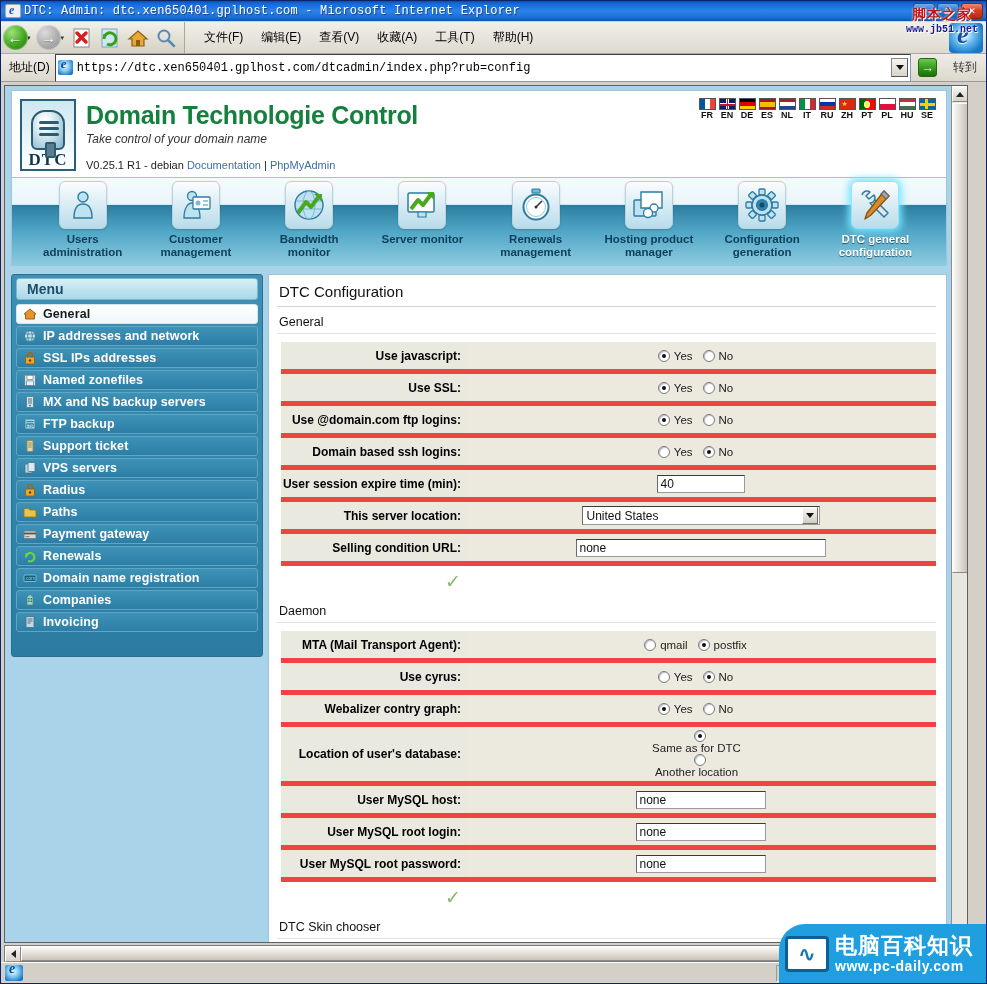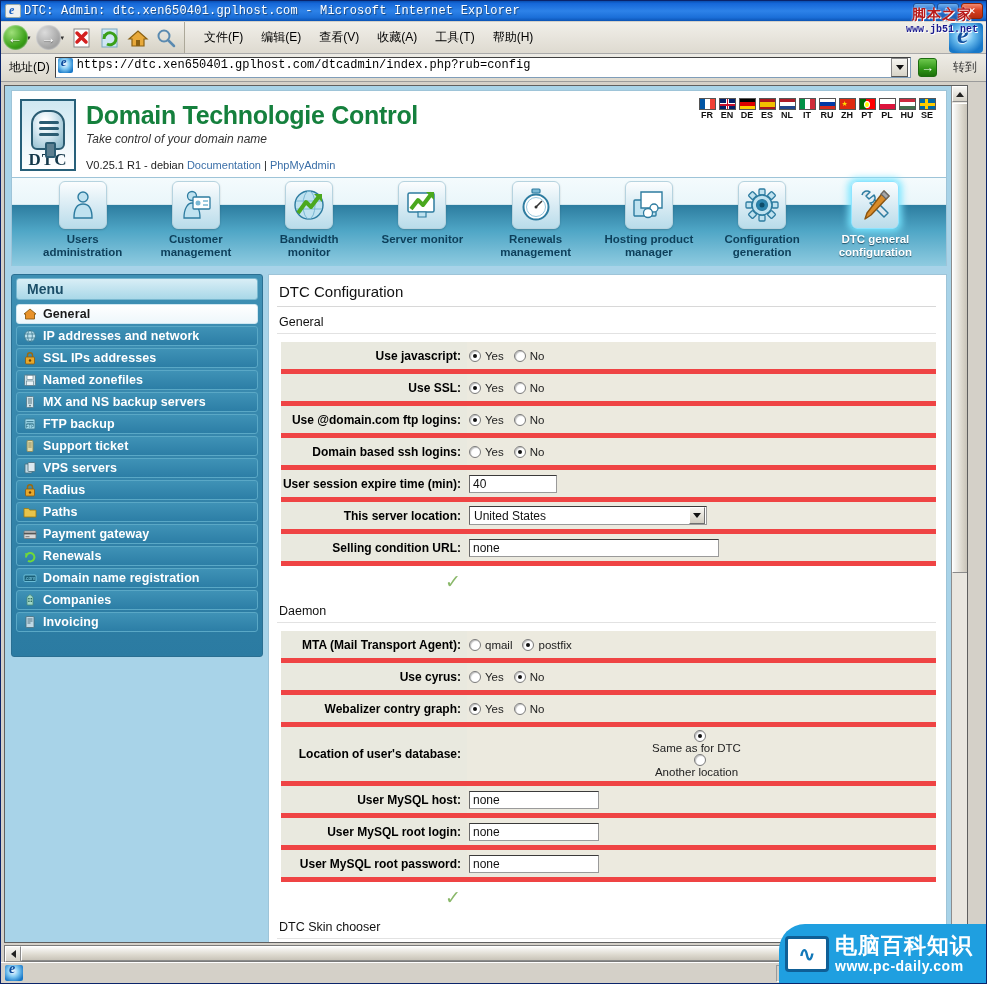--- a/index.html
+++ b/index.html
@@ -96,23 +96,23 @@
 
   
   #addrbar {
     position: absolute; left: 0; top: 53px; right: 0; height: 28px;
     background: linear-gradient(180deg,#eeece6,#dcd8cd);
     display: flex; align-items: center; padding: 0 4px;
     border-bottom: 1px solid #9b9b9b;
   }
   #addr-label { font-size: 12px; color:#000; padding: 0 5px 0 4px; white-space:nowrap; }
   #addr-box {
-    flex: 1; height: 21px; background:#fff;
+    flex: 1; height: 28px; background:#fff;
     border: 1px solid #7f9db9; border-top-color:#404040; border-left-color:#404040;
-    display:flex; align-items:flex-start; padding: 0 2px;
+    display:flex; align-items:center; padding: 0 2px;
   }
   #addr-ie-icon {
     width:15px;height:15px; flex:none; margin-right:4px; position:relative;
     background: radial-gradient(ellipse at 45% 40%, #eaf6ff 5%, #7fc8f2 40%, #1878c8 80%);
     border-radius:2px;
   }
   #addr-ie-icon::after{
     content:"e"; position:absolute; left:3px; top:-4px;
     font-family:"Liberation Serif",serif;font-style:italic;font-weight:bold;
     font-size:13px;color:#0d4a9c;
@@ -336,21 +336,21 @@
     display:flex; align-items:center; min-height:27px;
     background:#e9e9df; border-bottom:5px solid #ef4444;
   }
   .flabel {
     width:186px; flex:none; text-align:right; padding-right:6px;
     font-size:12px; font-weight:bold; color:#000;
     font-family:"Liberation Sans",sans-serif;
   }
   .fctl {
     flex:1; background:#eceadf; padding:3px 4px 3px 2px;
-    display:flex; align-items:center; min-height:27px;
+    display:flex; align-items:center; min-height:27px;justify-content:center;
   }
   .radio {
     width:12px;height:12px;border-radius:50%;
     border:1px solid #7a7a7a; background:#fff; flex:none;
     display:flex;align-items:center;justify-content:center; margin-right:2px;
     box-shadow: inset 1px 1px 1px rgba(0,0,0,.25);
   }
   .radio.on::after{ content:""; width:4px;height:4px;border-radius:50%;background:#111; }
   .rlabel { font-size:11.5px; color:#222; margin:0 10px 0 2px; font-family:"Liberation Sans",sans-serif; }
   .txtinput {

